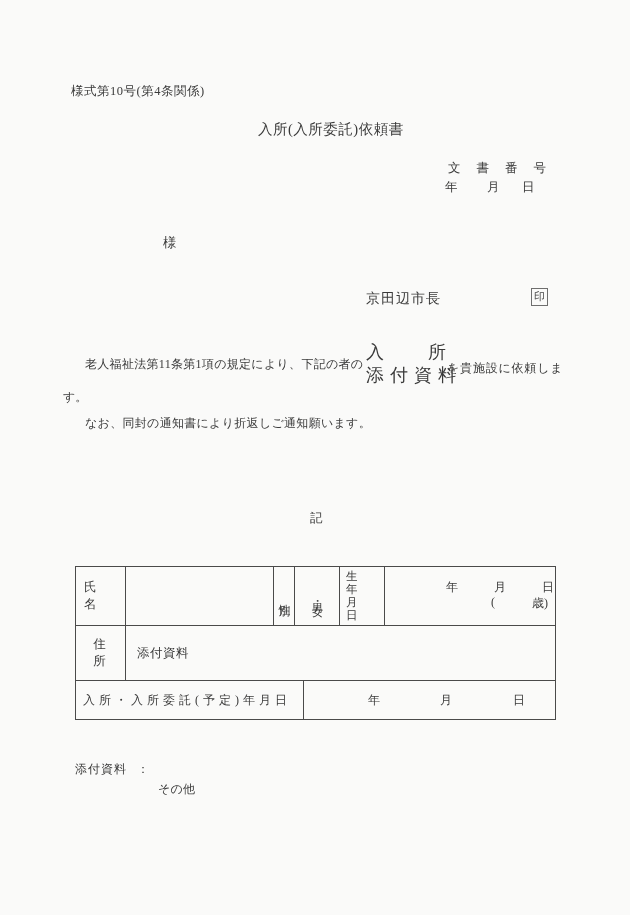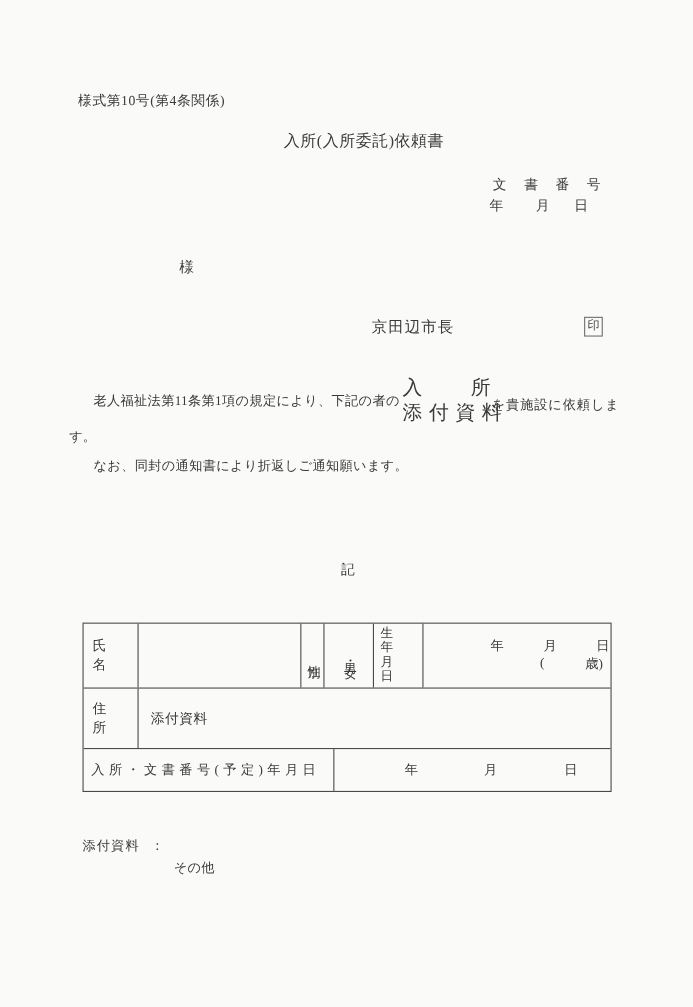--- a/index.html
+++ b/index.html
@@ -14,21 +14,21 @@
   }
   .el { position: absolute; white-space: nowrap; line-height: 1.2; }
 
   .form-number { left: 71px; top: 84px; font-size: 12.5px; letter-spacing: 0.5px; }
   .doc-title   { left: 258px; top: 121px; font-size: 14.5px; letter-spacing: 0.5px; }
   .doc-number  { left: 448px; top: 161px; font-size: 12.5px; letter-spacing: 16px; }
   .date-y { left: 445px; top: 180px; font-size: 12.5px; }
   .date-m { left: 487px; top: 180px; font-size: 12.5px; }
   .date-d { left: 522px; top: 180px; font-size: 12.5px; }
   .addressee { left: 163px; top: 235px; font-size: 13.5px; }
-  .sender { left: 338px; top: 291px; font-size: 14px; letter-spacing: 1px; }
+  .sender { left: 366px; top: 291px; font-size: 14px; letter-spacing: 1px; }
   .seal-box {
     left: 531px; top: 288px; width: 17px; height: 18px;
     border: 1px solid #6e6e6e;
     display: flex; align-items: center; justify-content: center;
     font-size: 11px; color: #4a4a4a;
   }
 
   .s1-pre  { left: 85px;  top: 357px; font-size: 12px; letter-spacing: 0.3px; }
   .choice  { left: 366px; top: 345px; width: 71px; font-size: 18px; }
   .choice-top    { letter-spacing: 44px; line-height: 14px; }
@@ -37,21 +37,21 @@
   .s1-cont { left: 63px;  top: 390px; font-size: 12px; }
   .s2      { left: 85px;  top: 416px; font-size: 12px; letter-spacing: 0.3px; }
   .section-mark { left: 310px; top: 511px; font-size: 12.5px; }
 
   .tbl {
     position: absolute; left: 75px; top: 566px; width: 481px;
     border: 1px solid #4a4a4a;
   }
   .trow { display: flex; }
   .trow-1 { height: 59px; border-bottom: 1px solid #4a4a4a; }
-  .trow-2 { height: 55px; border-bottom: 1px solid #4a4a4a; }
+  .trow-2 { height: 55px; border-bottom: 1px solid #4a4a4a; text-align: center; }
   .trow-3 { height: 38px; }
   .tcell { border-right: 1px solid #4a4a4a; height: 100%; }
   .tcell:last-child { border-right: none; }
 
   .c-label {
     display: flex; align-items: center;
     padding-left: 8px; font-size: 12.5px; letter-spacing: 10px;
   }
   .c-name-label, .c-addr-label { width: 50px; }
   .c-name-value { width: 148px; }
@@ -155,21 +155,21 @@
         <span class="bv-a">歳)</span>
       </div>
     </div>
 
     <div class="trow trow-2">
       <div class="tcell c-label c-addr-label">住所</div>
       <div class="tcell c-addr-value">添付資料</div>
     </div>
 
     <div class="trow trow-3">
-      <div class="tcell c-start-label">入所・文書番号(予定)年月日</div>
+      <div class="tcell c-start-label">入所・入所委託(予定)年月日</div>
       <div class="tcell c-start-value">
         <span class="sv-y">年</span>
         <span class="sv-m">月</span>
         <span class="sv-d">日</span>
       </div>
     </div>
 
   </div>
 
   <div class="el att-label">添付資料</div>

